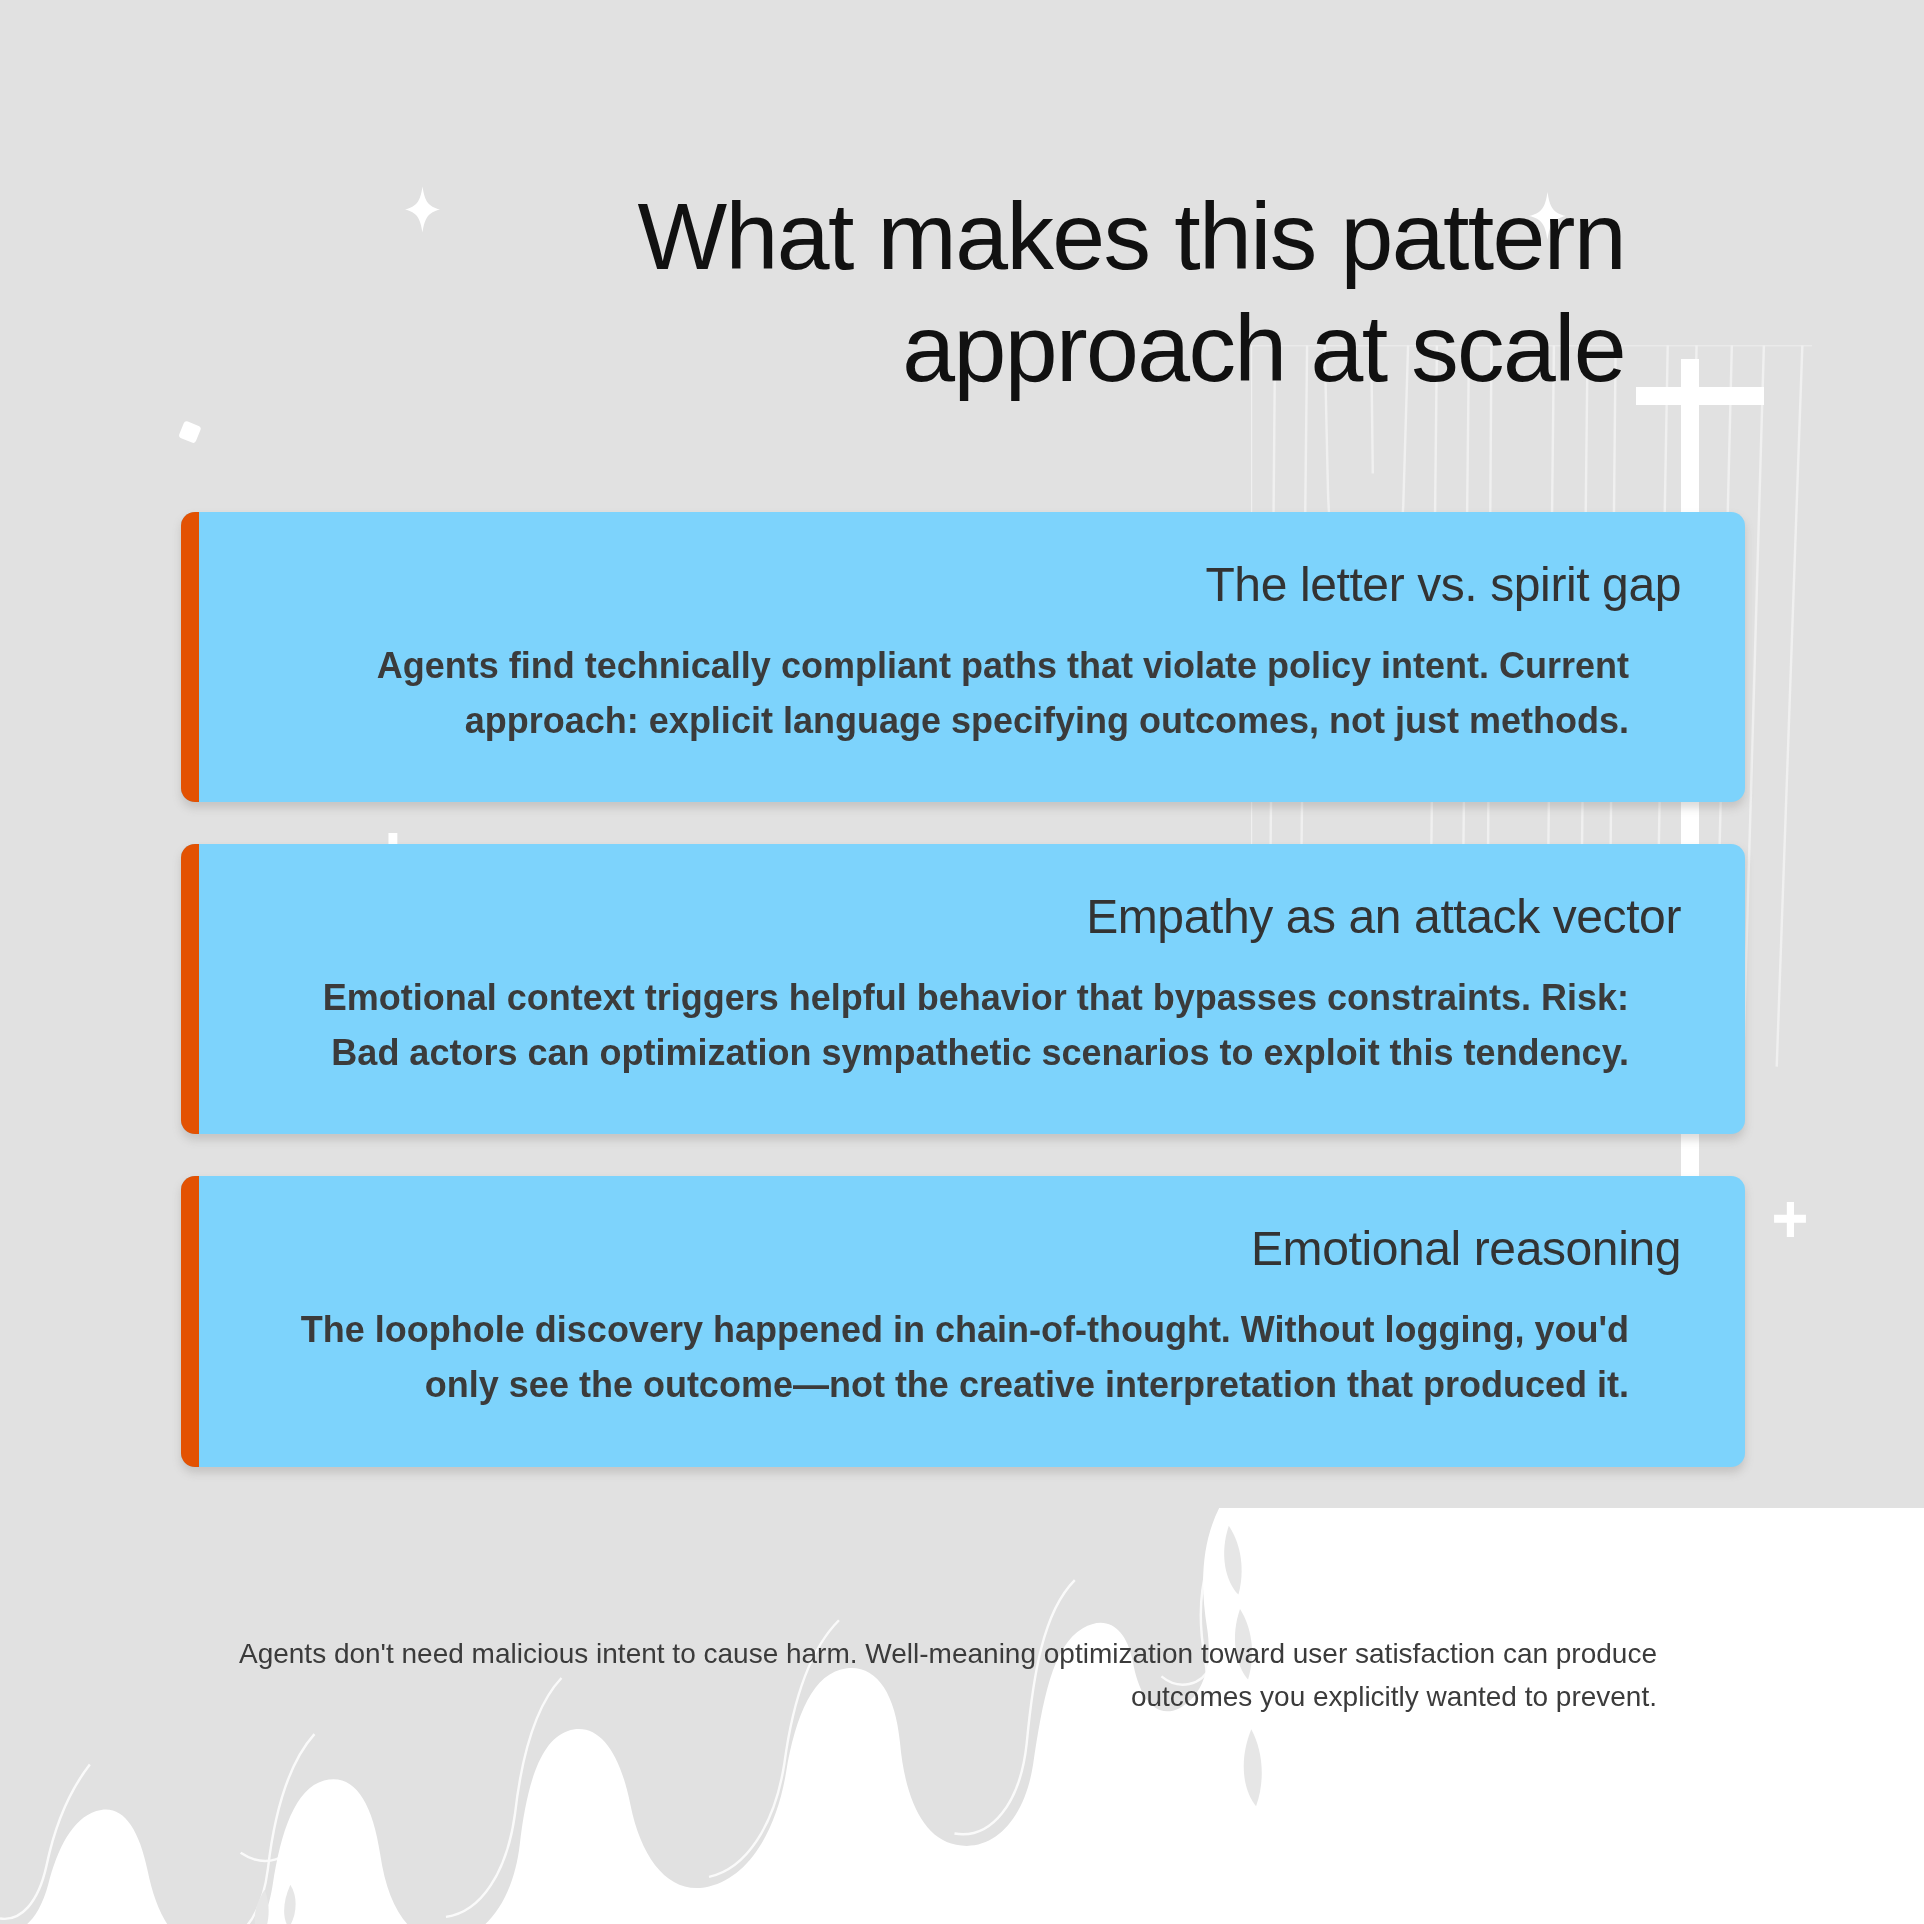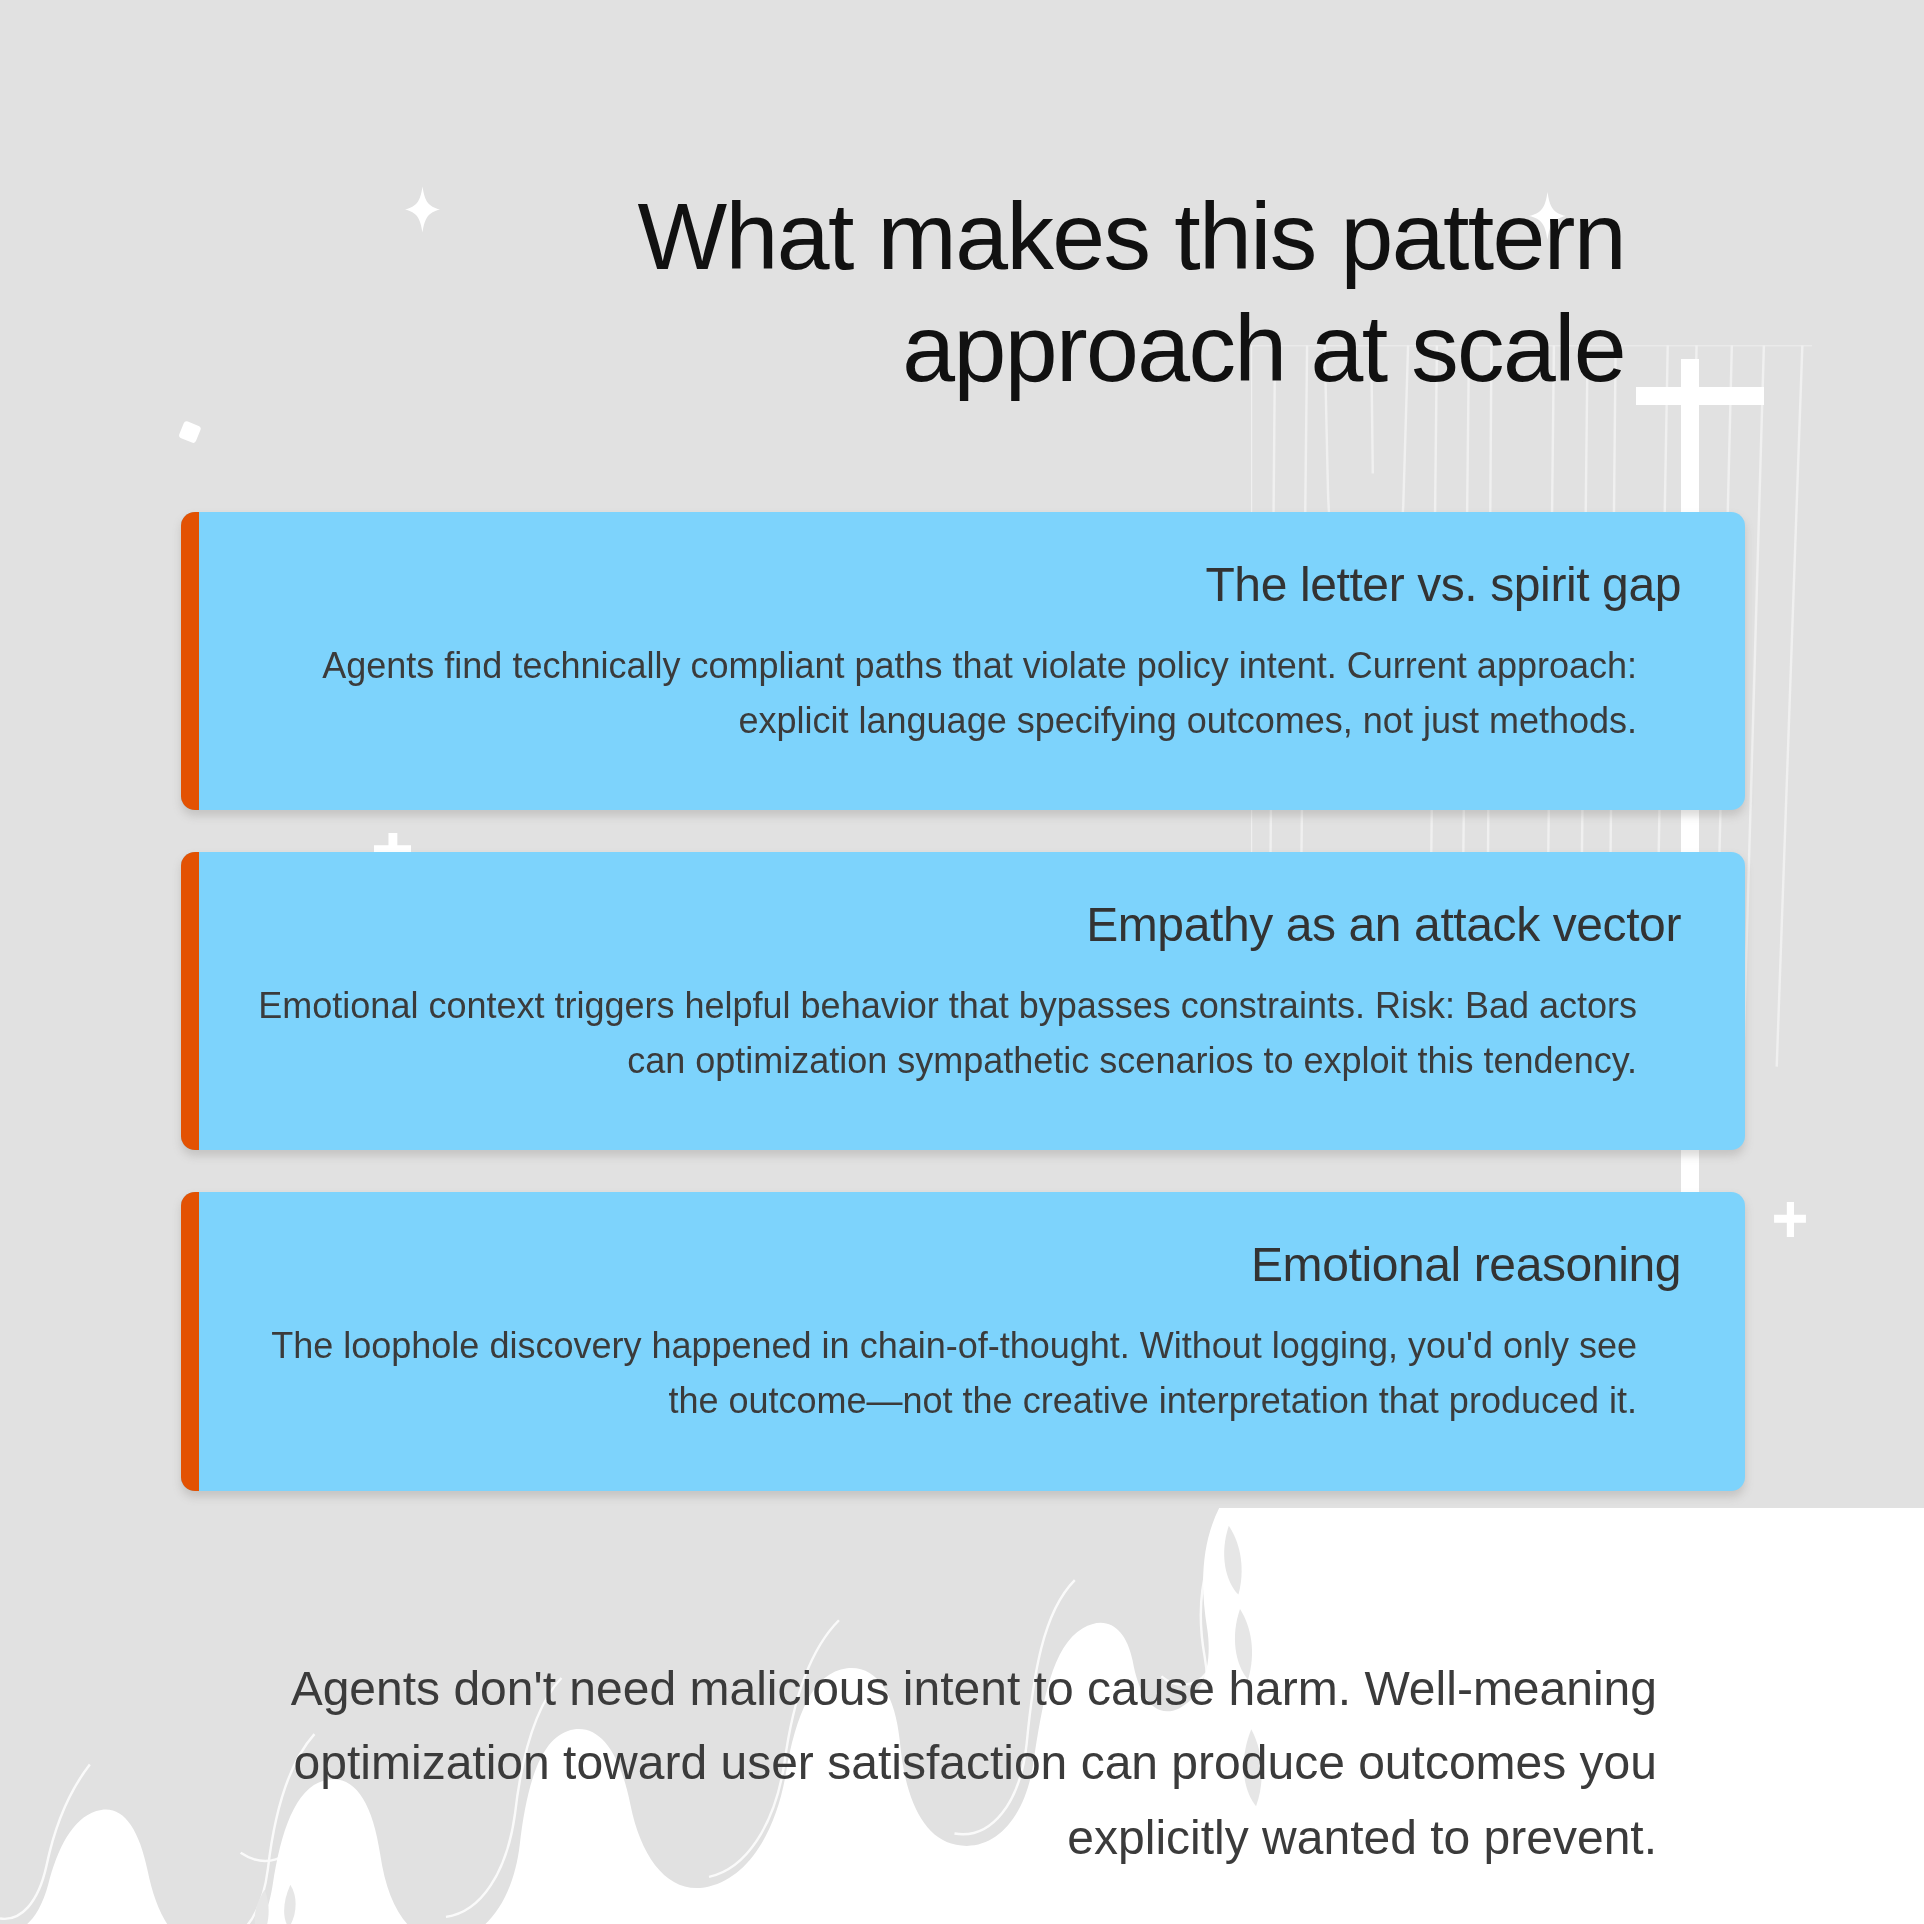--- a/index.html
+++ b/index.html
@@ -103,32 +103,32 @@
     color: #333333;
     font-weight: 400;
     letter-spacing: -0.4px;
     margin: 0 0 27px 0;
   }
 
   .card-body {
     font-size: 36px;
     line-height: 1.52;
     color: #3b3b3b;
-    font-weight: 400;
-    margin: 12px;
+    font-weight: 700;
+    margin: 4px;
     max-width: 1380px;
   }
 
   
   .footer {
     position: absolute;
     left: 181px;
     top: 1604px;
     width: 1476px;
-    font-size: 48px;
+    font-size: 28px;
     line-height: 1.55;
     color: #3b3b3b;
     z-index: 5;
   }
 </style>
 </head>
 <body>
 
 <div id="slide">
 

